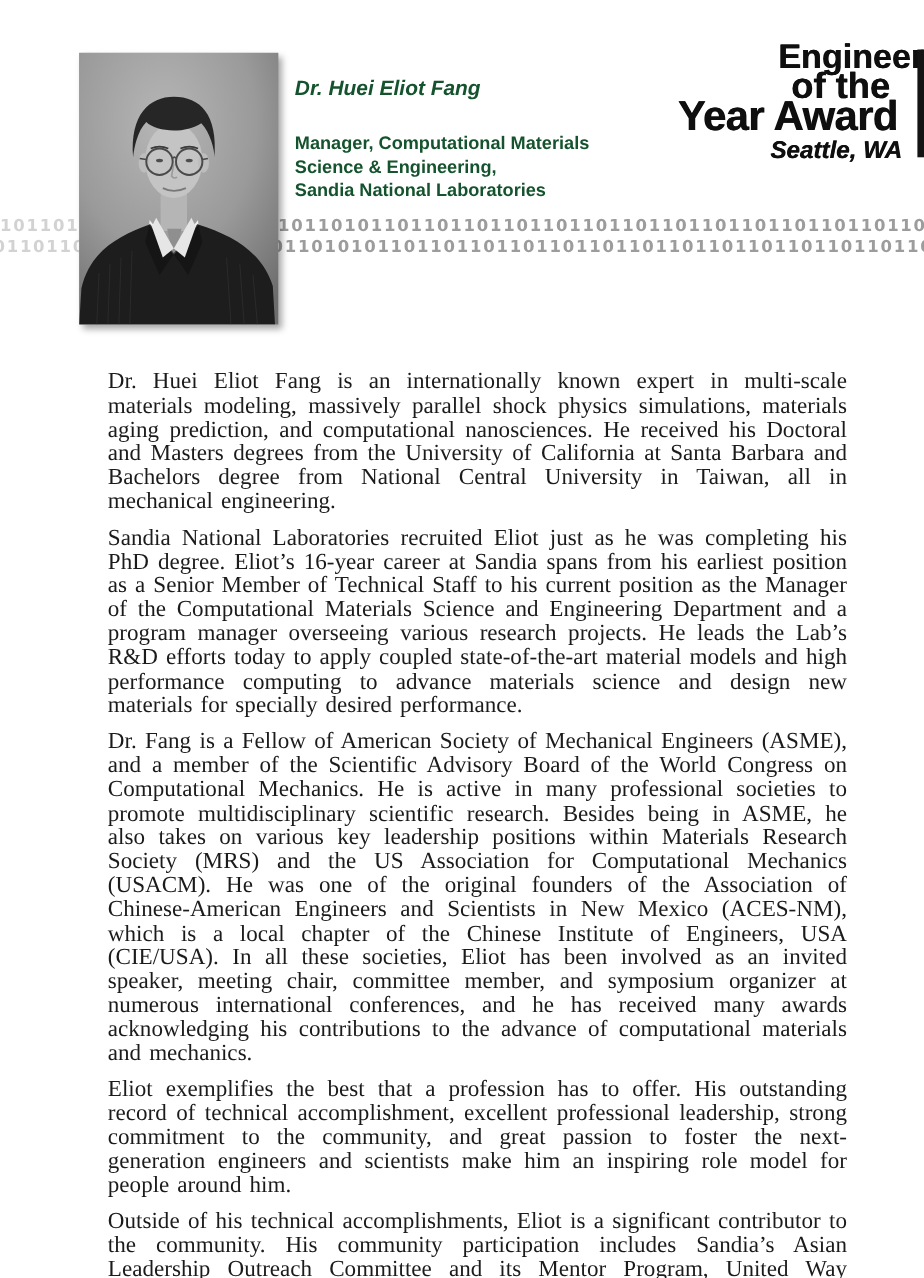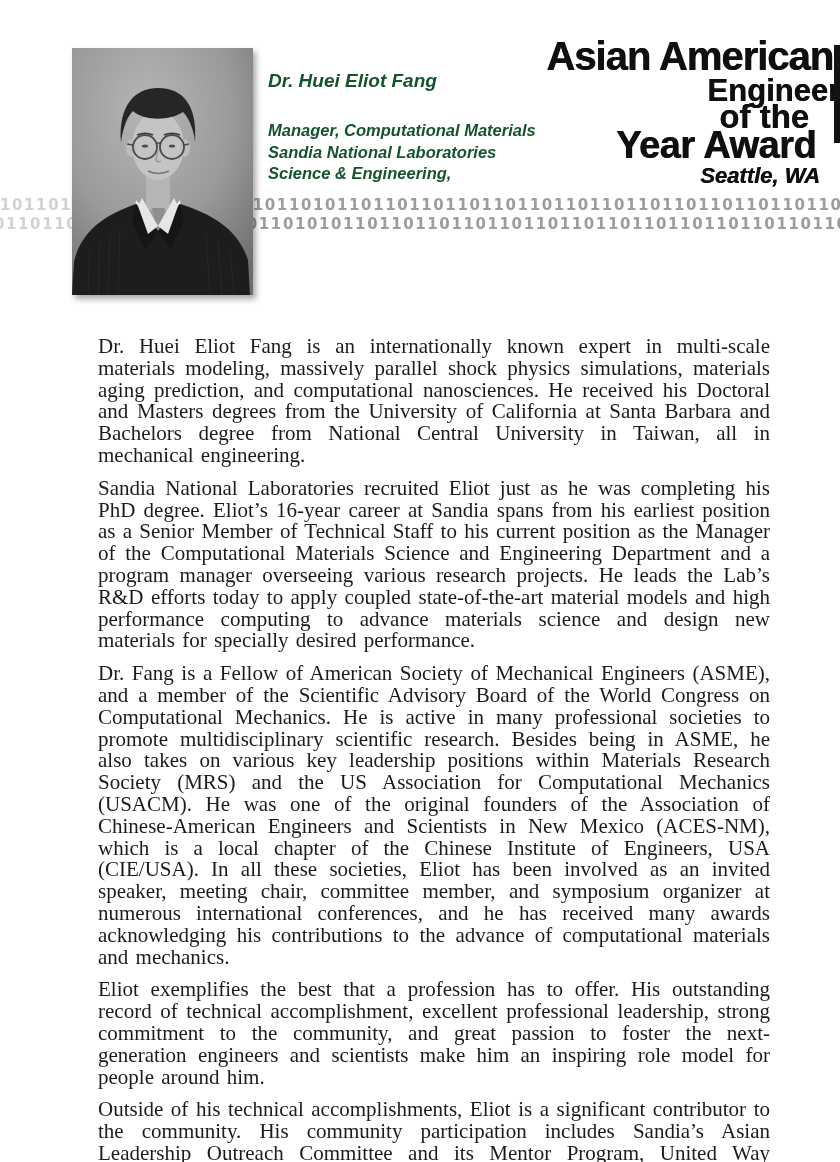--- a/index.html
+++ b/index.html
@@ -16,21 +16,21 @@
     background:rgba(255,255,255,0.55);z-index:2;}
 
   
   .photo{position:absolute;left:72px;top:48px;width:181px;height:247px;z-index:3;
     box-shadow:3px 4px 6px rgba(0,0,0,0.35);background:#8d8d8d;}
   .photo svg{display:block;width:100%;height:100%;}
 
   
   .name-block{position:absolute;left:268px;top:70px;z-index:4;color:#14532d;}
   .person-name{font-style:italic;font-weight:bold;font-size:19px;line-height:22px;}
-  .person-title{margin-top:28px;font-style:italic;font-weight:bold;font-size:16.5px;line-height:21.5px;}
+  .person-title{margin-top:28px;font-weight:bold;font-size:16.5px;line-height:21.5px;}
 
   
   .logo{position:absolute;top:37px;right:0;width:330px;text-align:right;color:#0f0f0f;z-index:4;
     font-weight:bold;}
   .logo div{white-space:nowrap;}
   .logo-l1{font-size:40px;line-height:39px;letter-spacing:-1px;margin-right:7px;
     text-shadow:0.6px 0 0 currentColor;}
   .logo-l2{font-size:31px;line-height:29px;text-shadow:0.5px 0 0 currentColor;}
   .logo-l3{font-size:33px;line-height:23px;margin-right:31px;text-shadow:0.4px 0 0 currentColor;}
   .logo-l4{font-size:38px;line-height:34px;letter-spacing:-0.5px;margin-right:24px;
@@ -109,27 +109,26 @@
 
       <path d="M18,200 L16,247 M28,192 L26,247 M38,186 L36,247 M48,180 L46,247
                M134,186 L138,247 M146,192 L150,247 M158,202 L162,247" stroke="#3a3a3a" stroke-width="0.8" opacity="0.55" fill="none"></path>
     </svg>
   </div>
 
   <div class="name-block">
     <div class="person-name">Dr. Huei Eliot Fang</div>
     <div class="person-title">
       <div>Manager, Computational Materials</div>
+      <div>Science &amp; Engineering,</div>
       <div>Sandia National Laboratories</div>
-      <div>Science &amp; Engineering,</div>
     </div>
   </div>
 
   <div class="logo">
-    <div class="logo-l1">Asian American</div>
     <div class="logo-l2">Engineer</div>
     <div class="logo-l3">of the</div>
     <div class="logo-l4">Year Award</div>
     <div class="logo-l5">Seattle, WA</div>
   </div>
 
   <div class="edge-mark"></div>
 
   <div class="body-text">
     <p>Dr. Huei Eliot Fang is an internationally known expert in multi-scale materials modeling, massively parallel shock physics simulations, materials aging prediction, and computational nanosciences.  He received his Doctoral and Masters degrees from the University of California at Santa Barbara and Bachelors degree from National Central University in Taiwan, all in mechanical engineering.</p>

